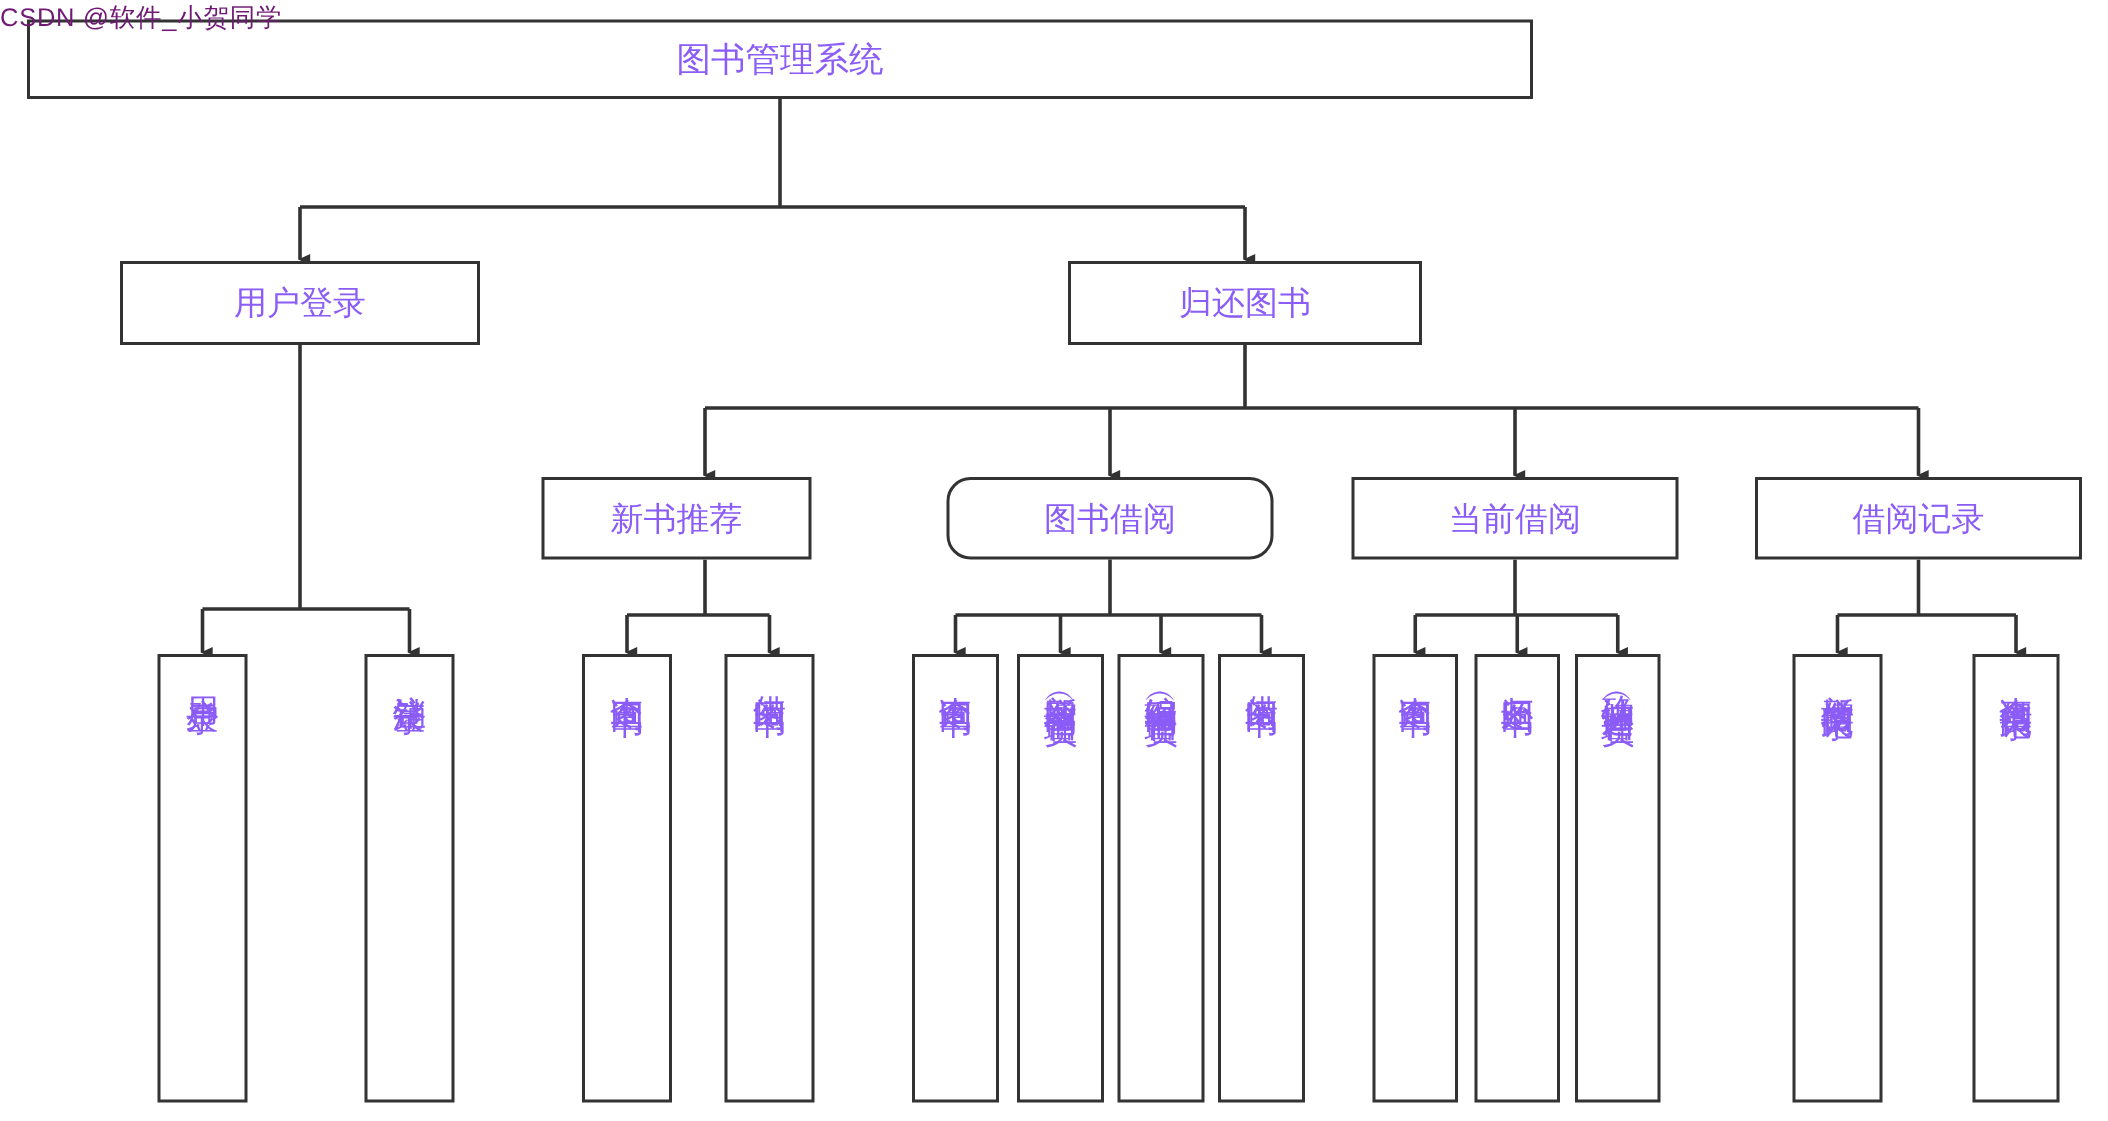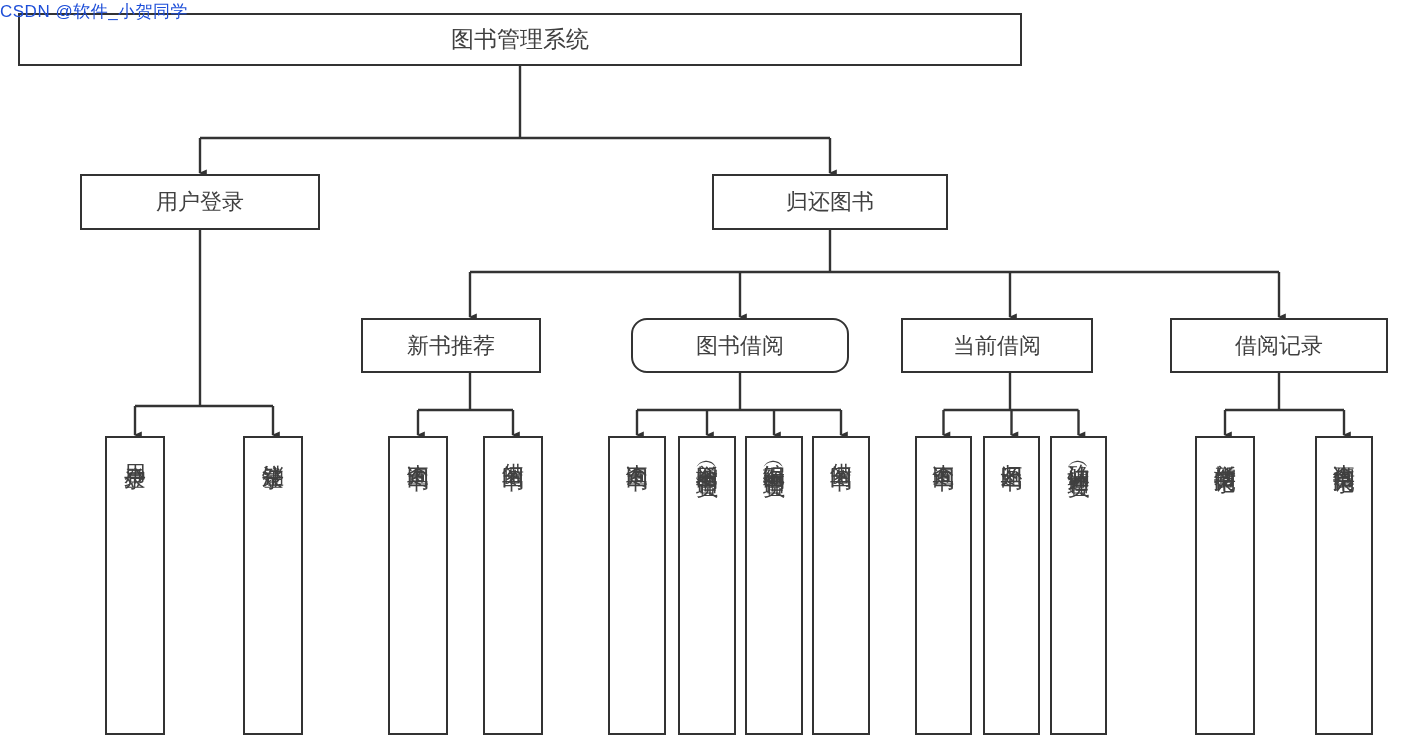--- a/index.html
+++ b/index.html
@@ -28,21 +28,21 @@
     position: absolute;
     box-sizing: border-box;
     background: #ffffff;
     border: 2px solid #333333;
     display: flex;
     align-items: center;
     justify-content: center;
     overflow: hidden;
   }
   .node .label {
-    color: #404040;
+    color: #8b5cf6;
     text-align: left;
     line-height: 1.18;
     white-space: pre-wrap;
   }
   .node.horiz .label {
     font-size: 22px;
     writing-mode: horizontal-tb;
   }
   .node.vert {
     align-items: flex-start;
@@ -52,21 +52,21 @@
   .node.vert .label {
     writing-mode: vertical-rl;
     text-orientation: upright;
     font-size: 22px;
     letter-spacing: 2px;
     line-height: 1.0;
   }
   .node.root .label { font-size: 23px; }
   .watermark {
     position: absolute;
-    color: #1d4ed8;
+    color: #701a75;
     font-size: 17px;
     letter-spacing: 0.5px;
     white-space: nowrap;
     pointer-events: none;
   }
 </style>
 </head>
 <body>
 
 <div id="canvas">
@@ -121,21 +121,21 @@
       </div>
       <div class="node horiz" style="left: 712px; top: 174px; width: 236px; height: 56px;">
         <span class="label">归还图书</span>
       </div>
       <div class="node horiz" style="left: 361px; top: 318px; width: 180px; height: 55px;">
         <span class="label">新书推荐</span>
       </div>
       <div class="node horiz" style="left: 631px; top: 318px; width: 218px; height: 55px; border-radius: 16px;">
         <span class="label">图书借阅</span>
       </div>
-      <div class="node horiz" style="left: 901px; top: 318px; width: 192px; height: 55px;">
+      <div class="node horiz" style="left: 901px; top: 318px; width: 218px; height: 55px;">
         <span class="label">当前借阅</span>
       </div>
       <div class="node horiz" style="left: 1170px; top: 318px; width: 218px; height: 55px;">
         <span class="label">借阅记录</span>
       </div>
       <div class="node vert" style="left: 105px; top: 436px; width: 60px; height: 299px;">
         <span class="label">用户登录</span>
       </div>
       <div class="node vert" style="left: 243px; top: 436px; width: 60px; height: 299px;">
         <span class="label">注销登录</span>

